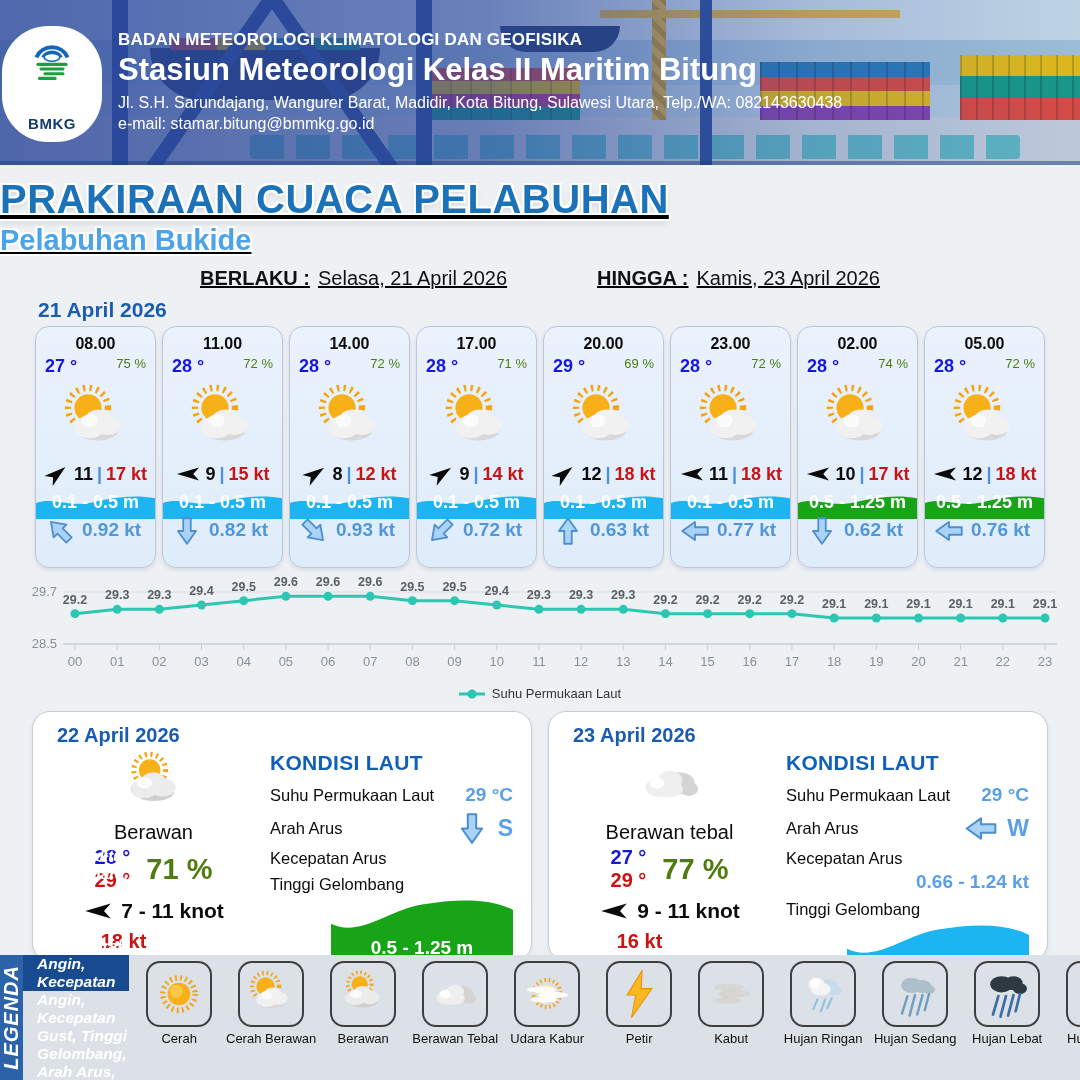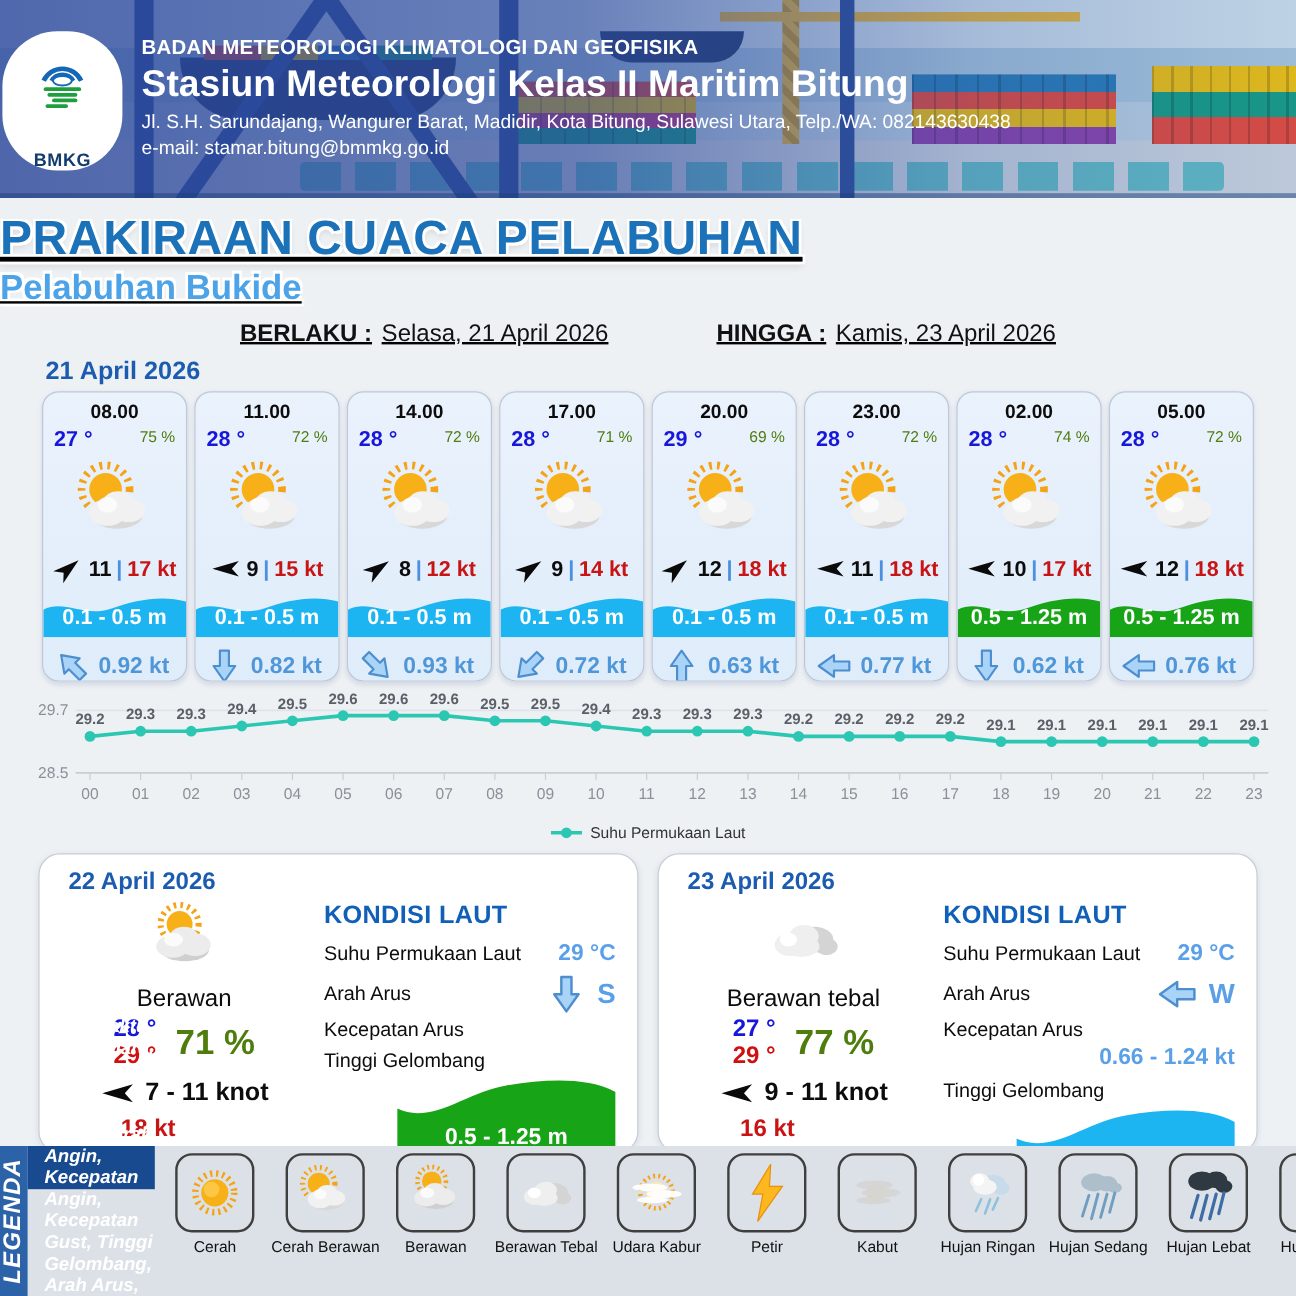--- a/index.html
+++ b/index.html
@@ -26,21 +26,21 @@
   .illus .ship{position:absolute;background:#24406e;border-radius:0 0 60px 60px;}
   .illus .ship-top{position:absolute;background:linear-gradient(90deg,#e74c3c 0 25%,#f1c40f 25% 50%,#2980b9 50% 75%,#16a085 75% 100%);}
   .illus .chairs{position:absolute;left:250px;right:60px;bottom:6px;height:24px;
      background:repeating-linear-gradient(90deg,#63bfc6 0 34px,transparent 34px 46px);border-radius:4px;}
   .illus .mull-v{position:absolute;top:0;bottom:0;width:16px;background:#2d5299;}
   .illus .mull-d{position:absolute;width:14px;height:260px;background:#2d5299;top:-40px;}
   .illus .overlay{position:absolute;inset:0;background:linear-gradient(90deg,rgba(43,70,155,.78) 0%,rgba(43,70,155,.62) 45%,rgba(43,70,155,.25) 75%,rgba(43,70,155,.10) 100%);}
   .hdr-floorline{position:absolute;left:0;right:0;bottom:0;height:4px;background:#1c3f7a;opacity:.5;}
 
   .logo-pill{position:absolute;left:2px;top:26px;width:100px;height:116px;background:#fff;border-radius:46px;
-     display:flex;flex-direction:column;align-items:center;justify-content:flex-end;z-index:3;gap:27px;}
+     display:flex;flex-direction:column;align-items:center;justify-content:center;z-index:3;gap:27px;}
   .logo-pill .emb{width:58px;height:50px;}
   .logo-text{font-weight:bold;font-size:15px;color:#123c6e;letter-spacing:.5px;margin-top:1px;}
 
   .hdr-text{position:absolute;left:118px;top:30px;right:10px;z-index:3;color:#fff;}
   .hdr-agency{font-size:17px;font-weight:bold;letter-spacing:.2px;}
   .hdr-station{font-size:31px;font-weight:bold;margin-top:2px;}
   .hdr-address{font-size:16px;margin-top:6px;}
   .hdr-email{font-size:16px;margin-top:3px;}
 
   
@@ -66,21 +66,21 @@
   .h-icon{height:80px;margin-top:2px;display:flex;justify-content:center;}
   .h-icon svg{width:86px;height:80px;}
   .h-wind{display:flex;align-items:center;justify-content:center;gap:4px;height:30px;}
   .wind-arrow{width:26px;height:26px;transform-origin:50% 50%;flex:none;}
   .h-wspd{font-size:18px;font-weight:800;color:#0c0c0c;}
   .h-sep{font-size:18px;font-weight:800;color:#4b8fe0;}
   .h-gust{font-size:18px;font-weight:800;color:#c81414;}
   .h-wave{position:relative;flex:1;margin-top:2px;}
   .h-wave svg{position:absolute;inset:0;width:100%;height:100%;}
   .h-wave-text{position:absolute;left:0;right:0;bottom:6px;text-align:center;font-size:18px;font-weight:800;color:#fff;}
-  .h-cur{height:36px;display:flex;align-items:flex-end;justify-content:flex-start;gap:7px;padding-left:9px;}
+  .h-cur{height:48px;display:flex;align-items:flex-start;justify-content:flex-start;gap:7px;padding-left:9px;}
   .cur-arrow{width:30px;height:24px;transform-origin:50% 50%;flex:none;}
   .h-cur-val{font-size:19px;font-weight:800;color:#4f97d9;}
 
   
   .chart-wrap{margin-top:8px;}
   #sst-chart{display:block;width:1080px;height:108px;}
   #sst-chart text{font-family:"Liberation Sans",sans-serif;}
   #sst-chart .ax{fill:#8a9099;font-size:13px;}
   #sst-chart .dlabel{fill:#5a6068;font-size:12.5px;font-weight:bold;}
   .chart-legend{display:flex;align-items:center;justify-content:center;gap:7px;margin-top:2px;}

